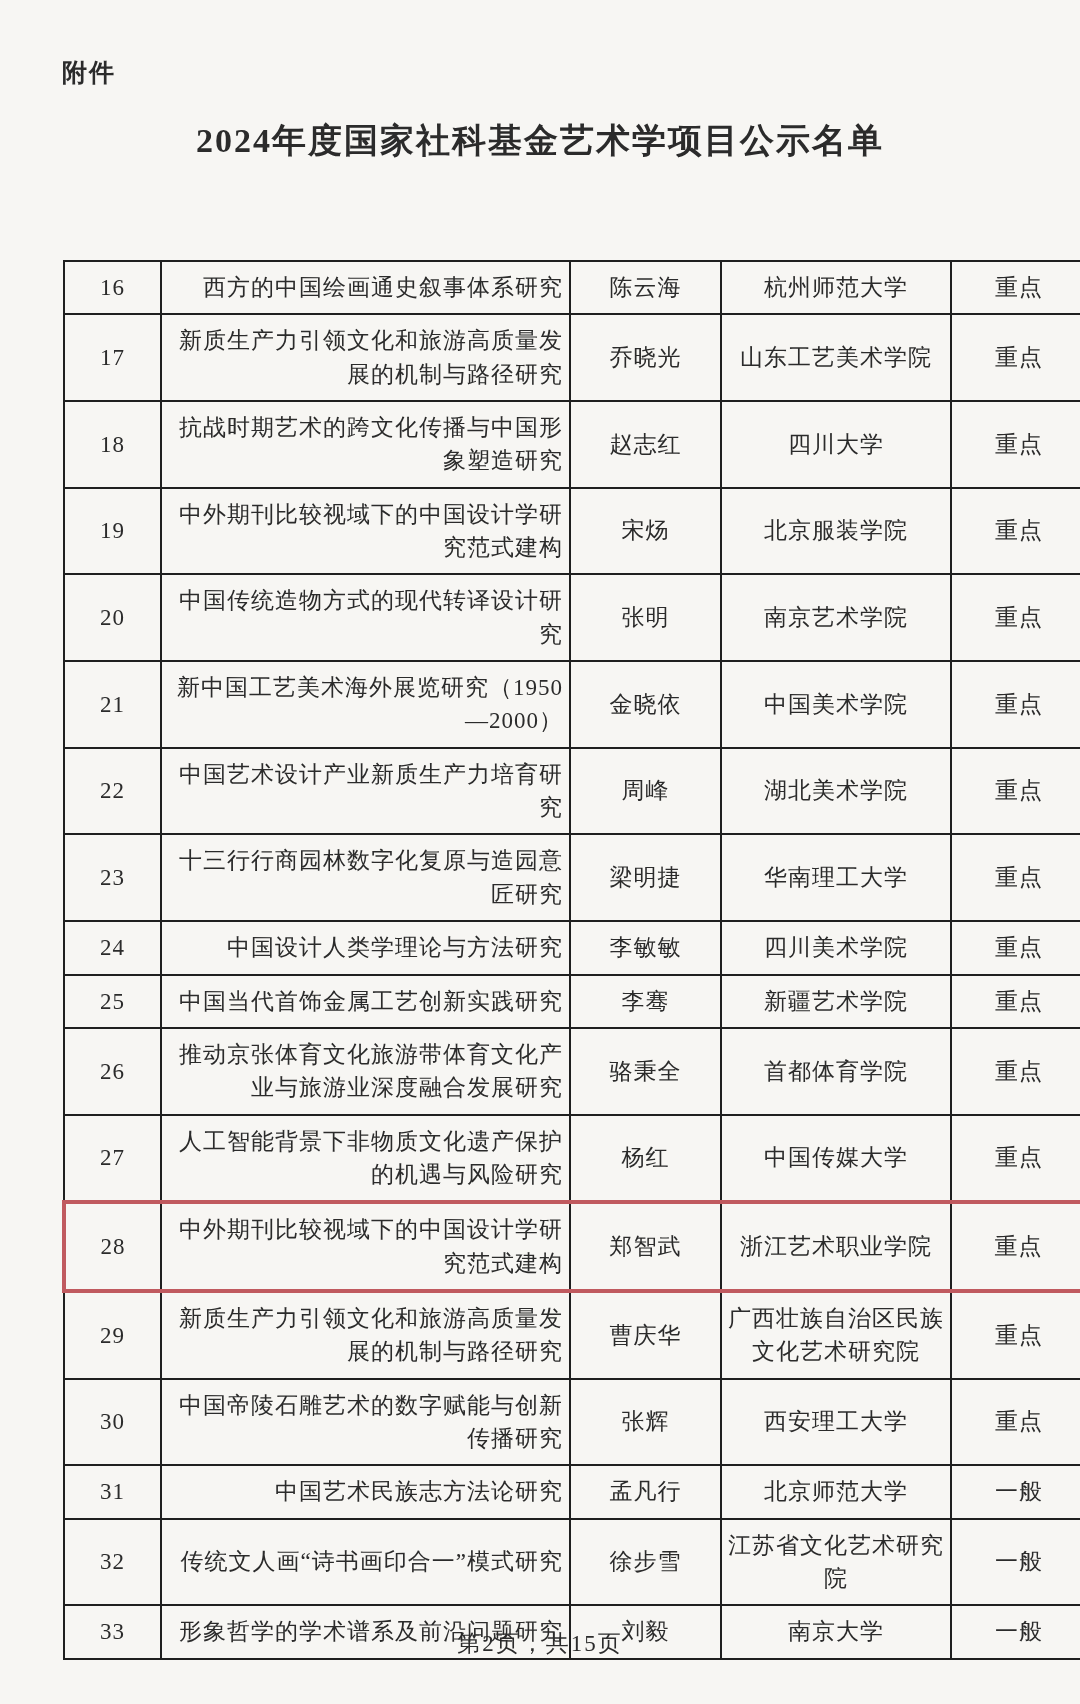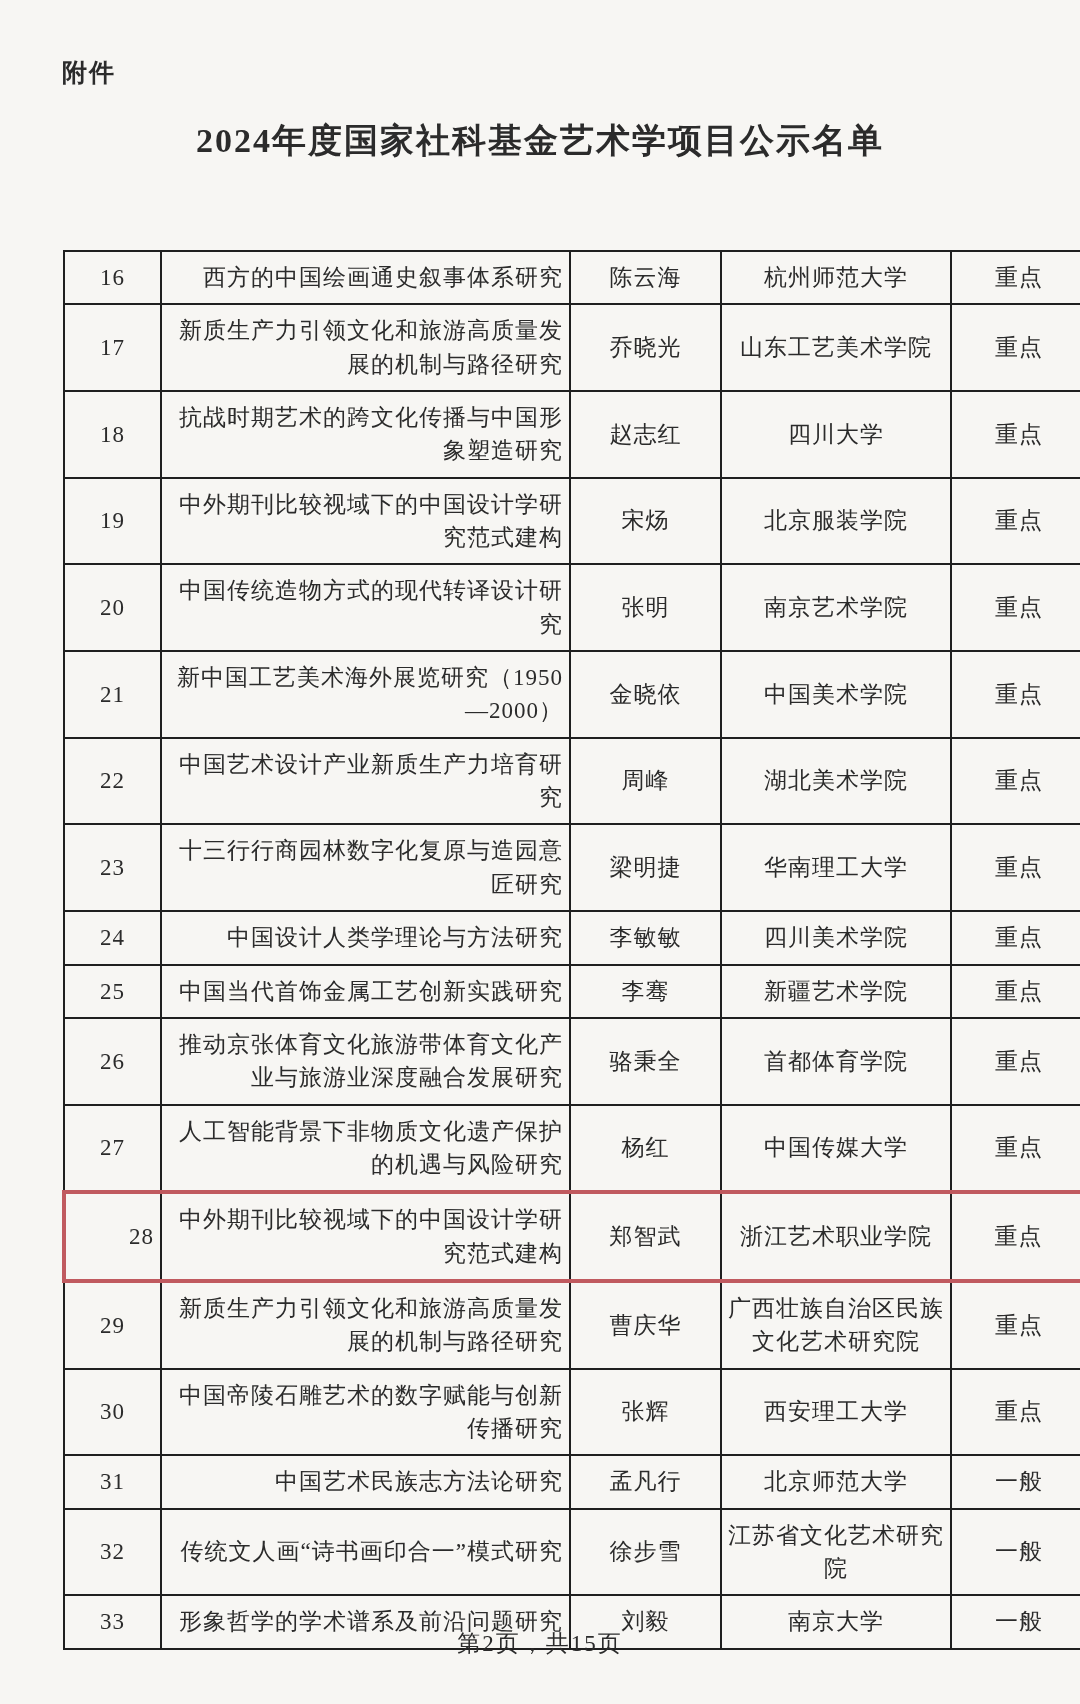--- a/index.html
+++ b/index.html
@@ -36,21 +36,21 @@
     top:118px;
     width:100%;
     text-align:center;
     font-size:34px;
     font-weight:bold;
     letter-spacing:2px;
   }
   .table-wrap{
     position:absolute;
     left:62px;
-    top:250px;
+    top:260px;
     width:953px;
   }
   table.projects{
     width:100%;
     border-collapse:collapse;
     table-layout:fixed;
   }
   table.projects td{
     border:2px solid var(--border);
     font-size:23px;
@@ -85,21 +85,21 @@
   }
   td.col-category{
     width:122px;
     text-align:center;
     letter-spacing:4px;
   }
   tr.highlight td{
     border-top:4px solid var(--hl);
     border-bottom:4px solid var(--hl);
   }
-  tr.highlight td:first-child{border-left:4px solid var(--hl);text-align:right;}
+  tr.highlight td:first-child{border-left:4px solid var(--hl);}
   tr.highlight td:last-child{border-right:4px solid var(--hl);}
   .page-footer{
     position:absolute;
     left:0;
     top:1628px;
     width:100%;
     text-align:center;
     font-size:23px;
     letter-spacing:2px;
   }

